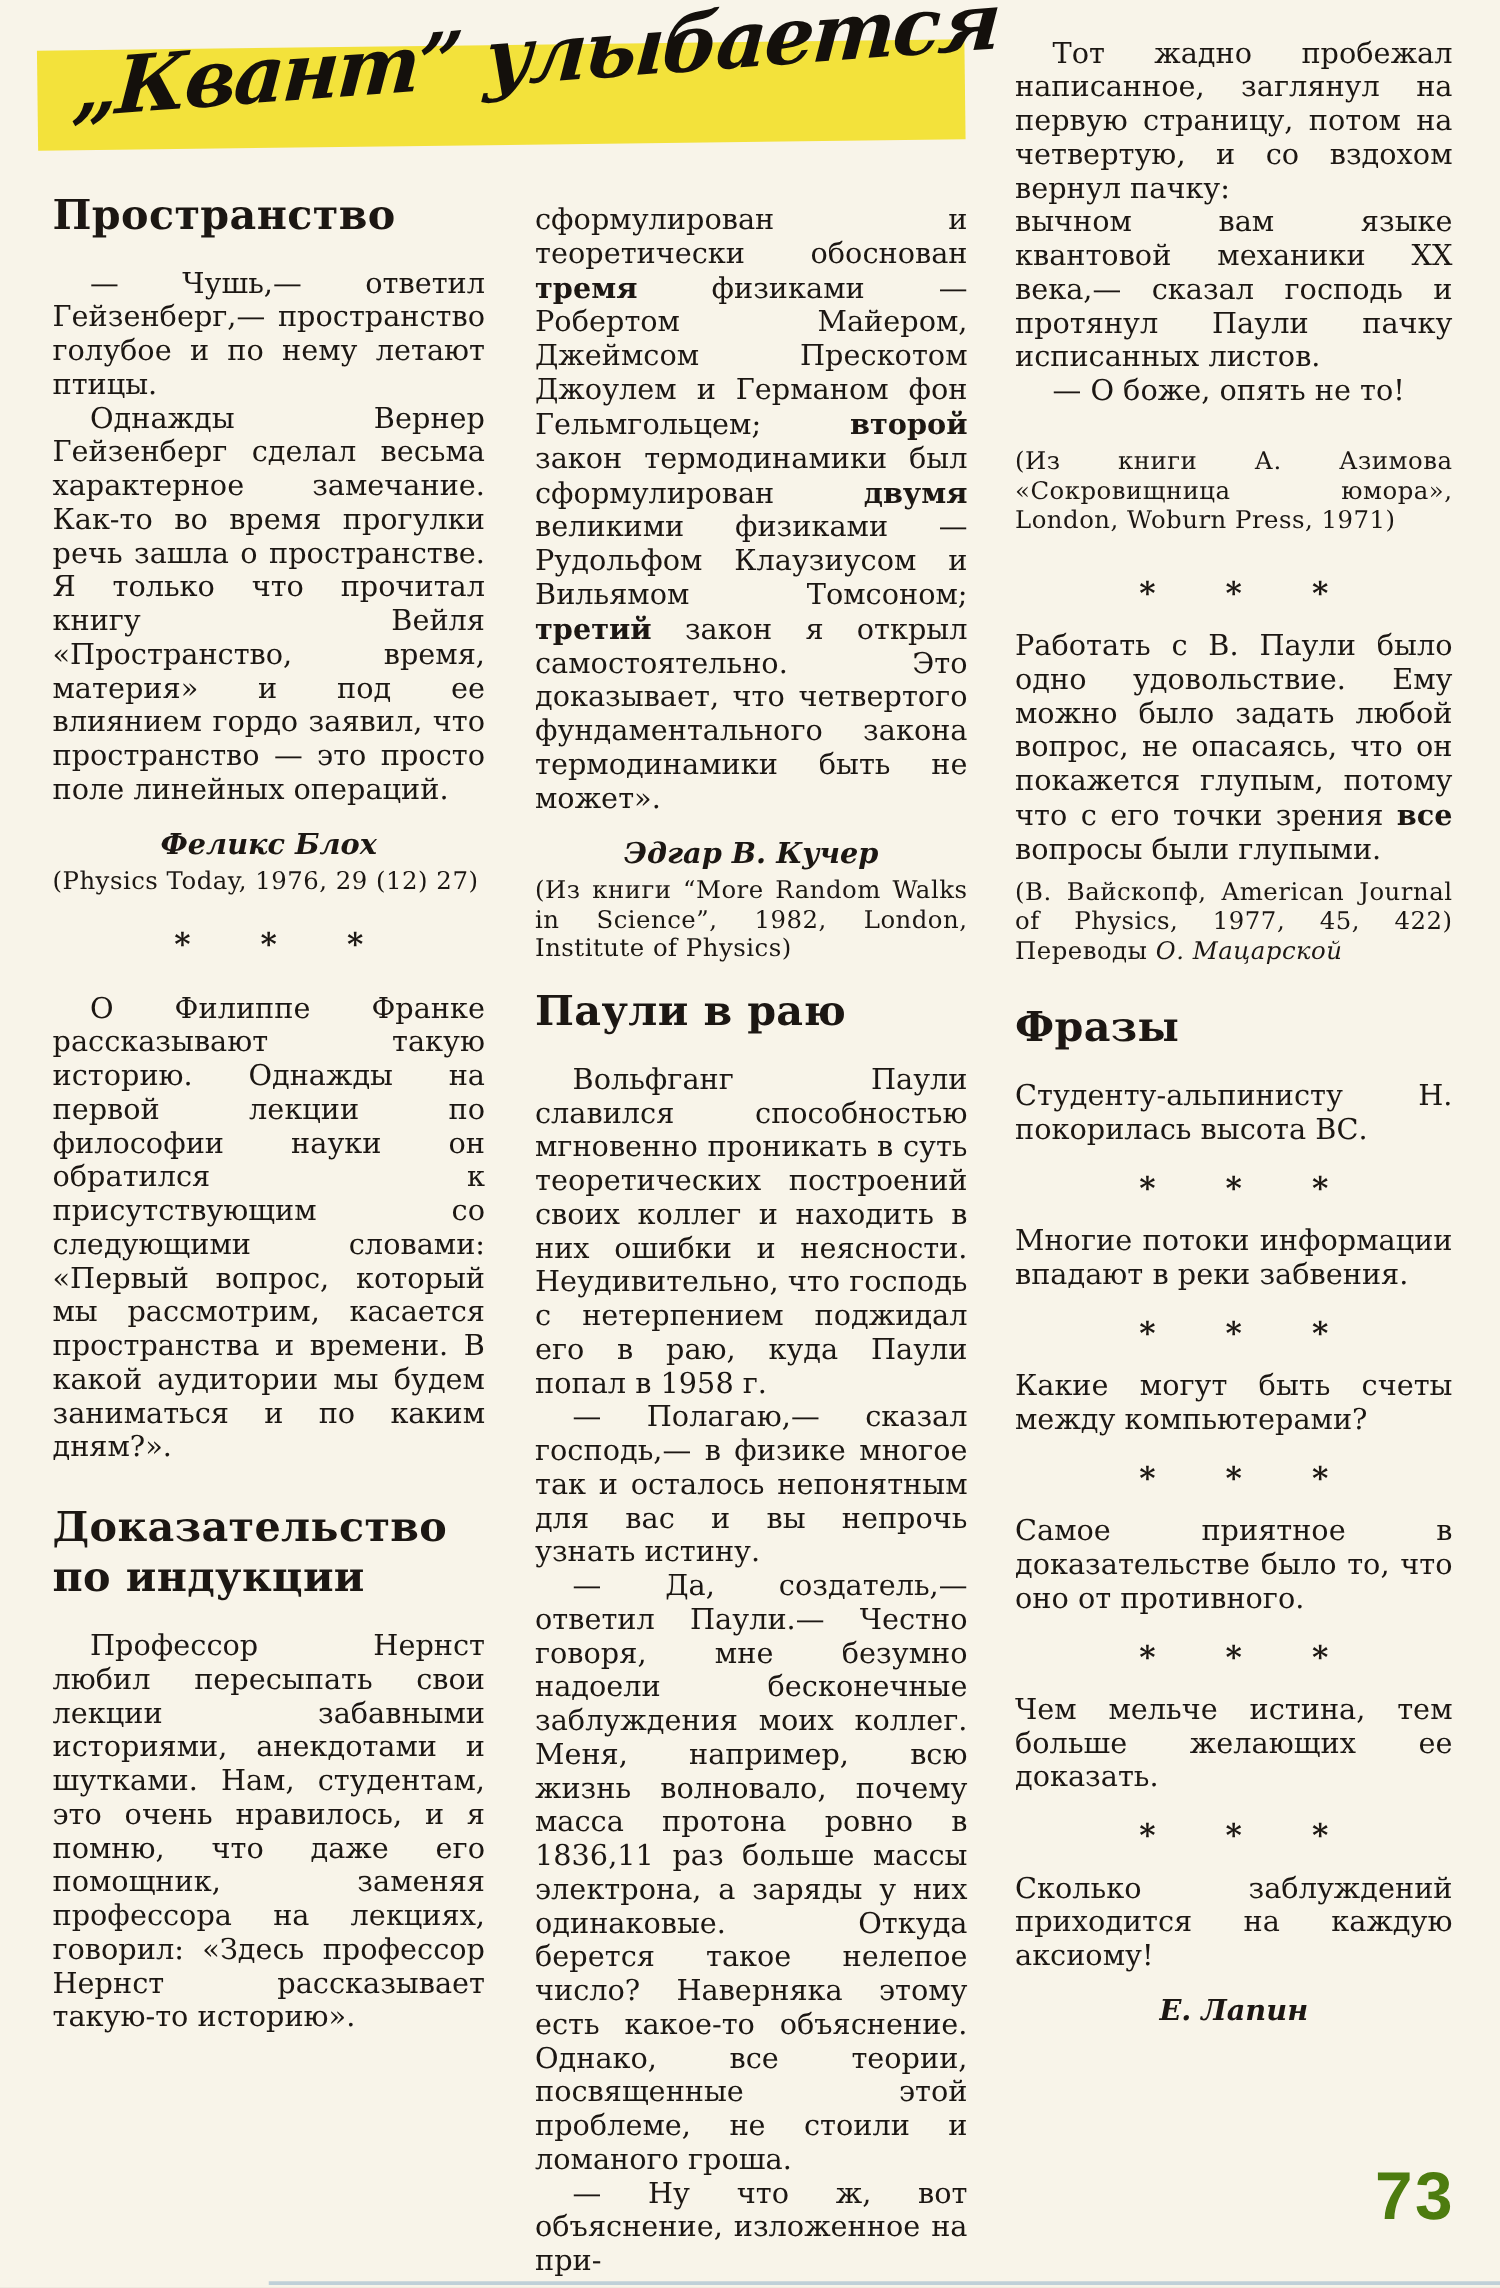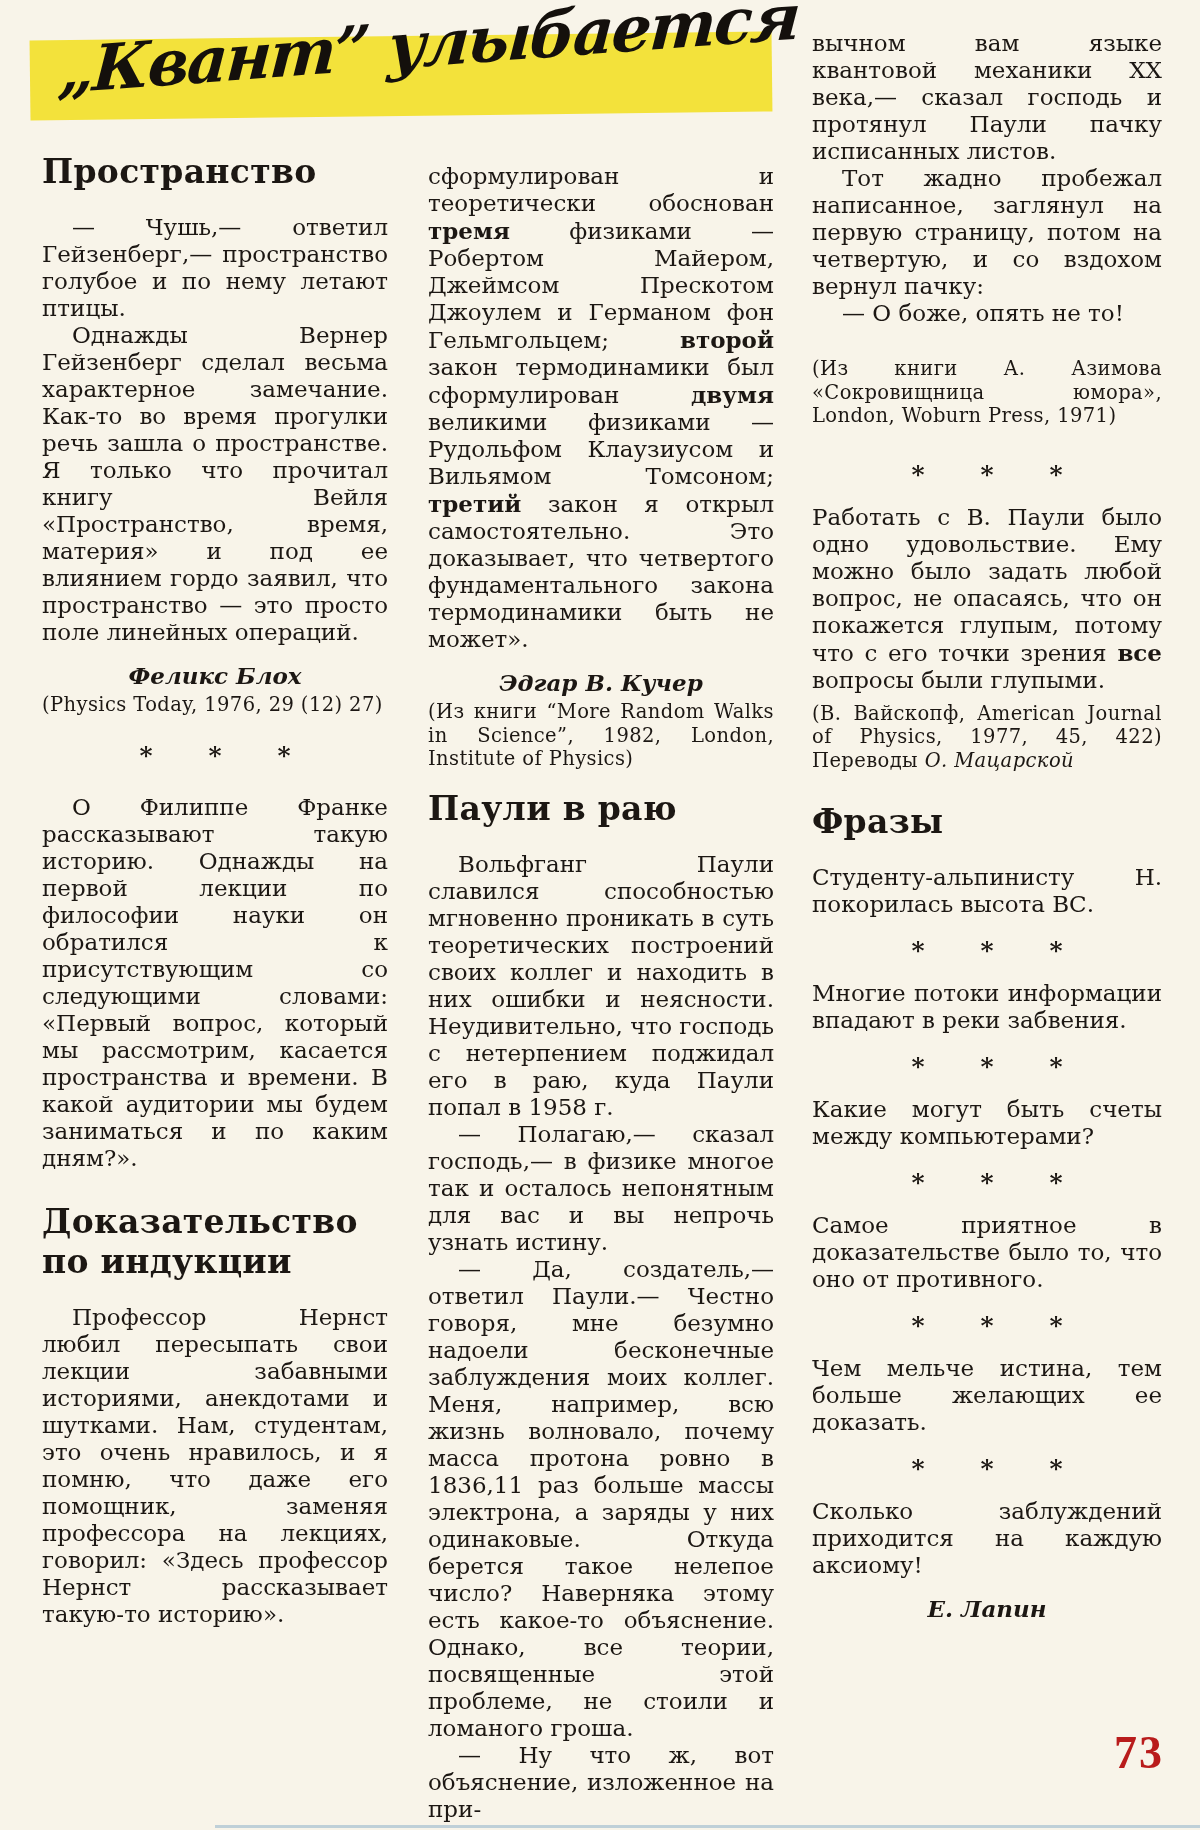--- a/index.html
+++ b/index.html
@@ -44,22 +44,22 @@
     font-size:19.5px; line-height:23.5px; letter-spacing:0.4px;
     margin:4px 0 0; text-align:justify;
   }
   .stars {
     display:flex; justify-content:center; gap:56px;
     margin:26px 0; font-size:25px; line-height:25px; font-weight:bold;
   }
   #col-2 .stars { margin:20px 0 17px; }
   .page-number {
     position:absolute; right:36px; top:1726px;
-    font-family:Liberation Serif, serif; font-weight:bold;
-    font-size:46px; letter-spacing:2px; color:#b91c1c;
+    font-family:Liberation Sans, sans-serif; font-weight:bold;
+    font-size:54px; letter-spacing:2px; color:#4d7c0f;
   }
   .bottom-rule {
     position:absolute; left:215px; right:0; bottom:2px; height:3px;
     background:#bfd0d8;
   }
 </style>
 </head>
 <body>
 
 <div class="page" lang="ru" style="background: rgb(248, 244, 233); color: rgb(28, 23, 19);">
@@ -86,22 +86,22 @@
       <p class="para">сформулирован и теоретически обоснован <b>тремя</b> физиками — Робертом Майером, Джеймсом Прескотом Джоулем и Германом фон Гельмгольцем; <b>второй</b> закон термодинамики был сформулирован <b>двумя</b> великими физиками — Рудольфом Клаузиусом и Вильямом Томсоном; <b>третий</b> закон я открыл самостоятельно. Это доказывает, что четвертого фундаментального закона термодинамики быть не может».</p>
       <p class="attribution">Эдгар В. Кучер</p>
       <p class="citation">(Из книги “More Random Walks in Science”, 1982, London, Institute of Physics)</p>
       <h2 class="heading">Паули в раю</h2>
       <p class="para indent">Вольфганг Паули славился способностью мгновенно проникать в суть теоретических построений своих коллег и находить в них ошибки и неясности. Неудивительно, что господь с нетерпением поджидал его в раю, куда Паули попал в 1958 г.</p>
       <p class="para indent">— Полагаю,— сказал господь,— в физике многое так и осталось непонятным для вас и вы непрочь узнать истину.</p>
       <p class="para indent">— Да, создатель,— ответил Паули.— Честно говоря, мне безумно надоели бесконечные заблуждения моих коллег. Меня, например, всю жизнь волновало, почему масса протона ровно в 1836,11 раз больше массы электрона, а заряды у них одинаковые. Откуда берется такое нелепое число? Наверняка этому есть какое-то объяснение. Однако, все теории, посвященные этой проблеме, не стоили и ломаного гроша.</p>
       <p class="para indent">— Ну что ж, вот объяснение, изложенное на при-</p>
     </div>
   <div class="col" id="col-2">
+      <p class="para indent">Тот жадно пробежал написанное, заглянул на первую страницу, потом на четвертую, и со вздохом вернул пачку:</p>
       <p class="para">вычном вам языке квантовой механики XX века,— сказал господь и протянул Паули пачку исписанных листов.</p>
-      <p class="para indent">Тот жадно пробежал написанное, заглянул на первую страницу, потом на четвертую, и со вздохом вернул пачку:</p>
       <p class="para indent">— О боже, опять не то!</p>
       <p class="citation" style="margin-top: 30px;">(Из книги А. Азимова «Сокровищница юмора», London, Woburn Press, 1971)</p>
       <div class="stars" style="margin-top: 34px;">
         <span>*</span>
         <span>*</span>
         <span>*</span>
       </div>
       <p class="para">Работать с В. Паули было одно удовольствие. Ему можно было задать любой вопрос, не опасаясь, что он покажется глупым, потому что с его точки зрения <b>все</b> вопросы были глупыми.</p>
       <p class="citation" style="margin-top: 8px;">(В. Вайскопф, American Journal of Physics, 1977, 45, 422) Переводы <i>О. Мацарской</i></p>
       <h2 class="heading" style="">Фразы</h2>

